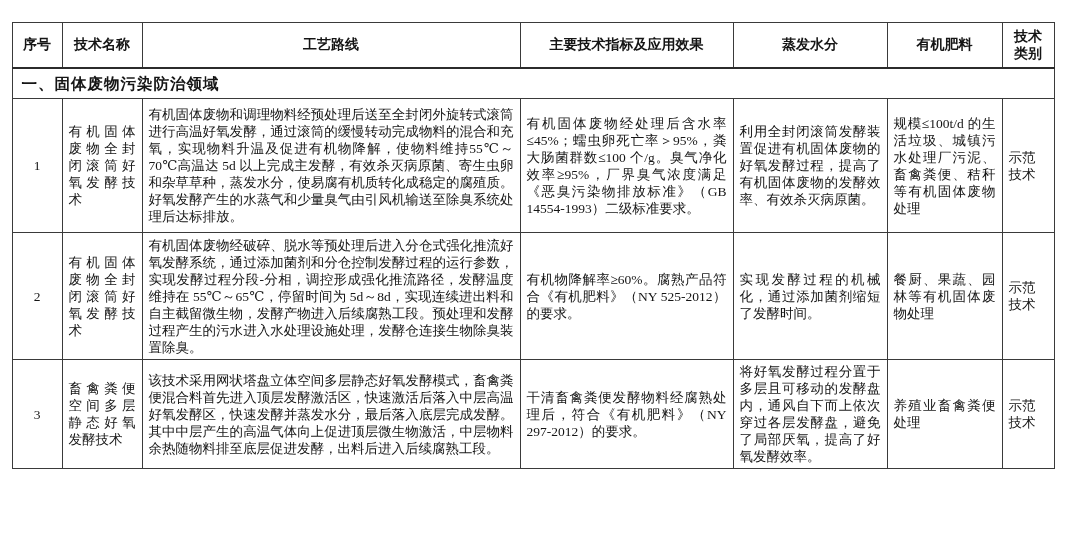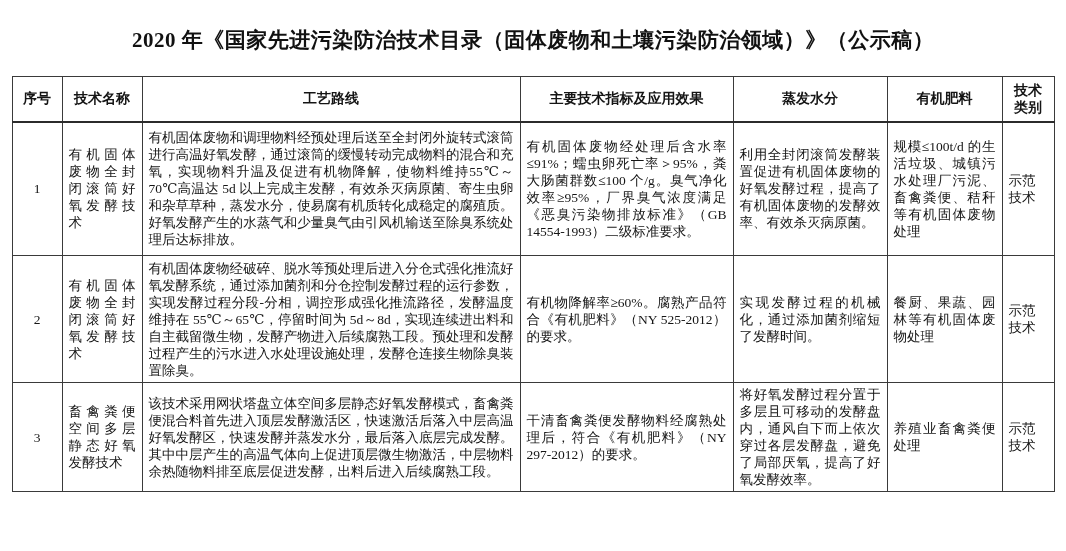--- a/index.html
+++ b/index.html
@@ -77,21 +77,20 @@
   }
   tr.row-1 { height: 134px; }
   tr.row-2 { height: 127px; }
   tr.row-3 { height: 106px; }
 </style>
 </head>
 <body>
 
 <div class="page">
 
-  <div class="doc-title">2020 年《国家先进污染防治技术目录（固体废物和土壤污染防治领域）》（公示稿）</div>
 
   <table class="catalog">
     <colgroup>
       <col style="width:50px">
       <col style="width:80px">
       <col style="width:378px">
       <col style="width:213px">
       <col style="width:154px">
       <col style="width:115px">
       <col style="width:52px">
@@ -101,26 +100,29 @@
         <th>序号</th>
         <th>技术名称</th>
         <th>工艺路线</th>
         <th>主要技术指标及应用效果</th>
         <th>蒸发水分</th>
         <th>有机肥料</th>
         <th>技术类别</th>
       </tr>
     </thead>
     <tbody>
+      <tr class="section-row">
+        <td colspan="7">一、固体废物污染防治领域</td>
+      </tr>
 
       <tr class="row-1">
         <td class="c-no">1</td>
         <td class="c-name">有机固体废物全封闭滚筒好氧发酵技术</td>
         <td class="c-proc">有机固体废物和调理物料经预处理后送至全封闭外旋转式滚筒进行高温好氧发酵，通过滚筒的缓慢转动完成物料的混合和充氧，实现物料升温及促进有机物降解，使物料维持55℃～70℃高温达 5d 以上完成主发酵，有效杀灭病原菌、寄生虫卵和杂草草种，蒸发水分，使易腐有机质转化成稳定的腐殖质。好氧发酵产生的水蒸气和少量臭气由引风机输送至除臭系统处理后达标排放。</td>
-        <td class="c-ind">有机固体废物经处理后含水率≤91%；蠕虫卵死亡率＞95%，粪大肠菌群数≤100 个/g。臭气净化效率≥95%，厂界臭气浓度满足《恶臭污染物排放标准》（GB 14554-1993）二级标准要求。</td>
+        <td class="c-ind">有机固体废物经处理后含水率≤45%；蠕虫卵死亡率＞95%，粪大肠菌群数≤100 个/g。臭气净化效率≥95%，厂界臭气浓度满足《恶臭污染物排放标准》（GB 14554-1993）二级标准要求。</td>
         <td class="c-feat">利用全封闭滚筒发酵装置促进有机固体废物的好氧发酵过程，提高了有机固体废物的发酵效率、有效杀灭病原菌。</td>
         <td class="c-scope">规模≤100t/d 的生活垃圾、城镇污水处理厂污泥、畜禽粪便、秸秆等有机固体废物处理</td>
         <td class="c-cat">示范技术</td>
       </tr>
 
       <tr class="row-2">
         <td class="c-no">2</td>
         <td class="c-name">有机固体废物全封闭滚筒好氧发酵技术</td>
         <td class="c-proc">有机固体废物经破碎、脱水等预处理后进入分仓式强化推流好氧发酵系统，通过添加菌剂和分仓控制发酵过程的运行参数，实现发酵过程分段-分相，调控形成强化推流路径，发酵温度维持在 55℃～65℃，停留时间为 5d～8d，实现连续进出料和自主截留微生物，发酵产物进入后续腐熟工段。预处理和发酵过程产生的污水进入水处理设施处理，发酵仓连接生物除臭装置除臭。</td>
         <td class="c-ind">有机物降解率≥60%。腐熟产品符合《有机肥料》（NY 525-2012）的要求。</td>

